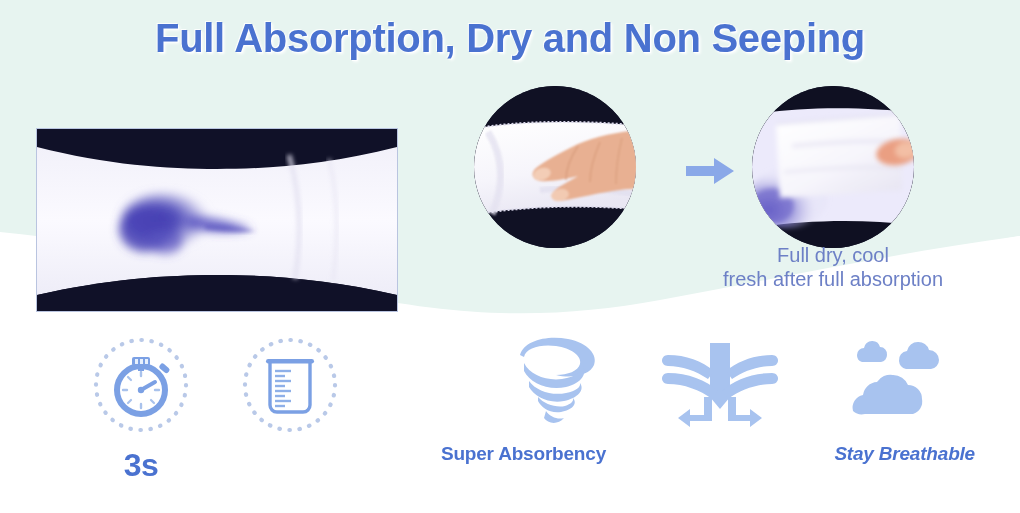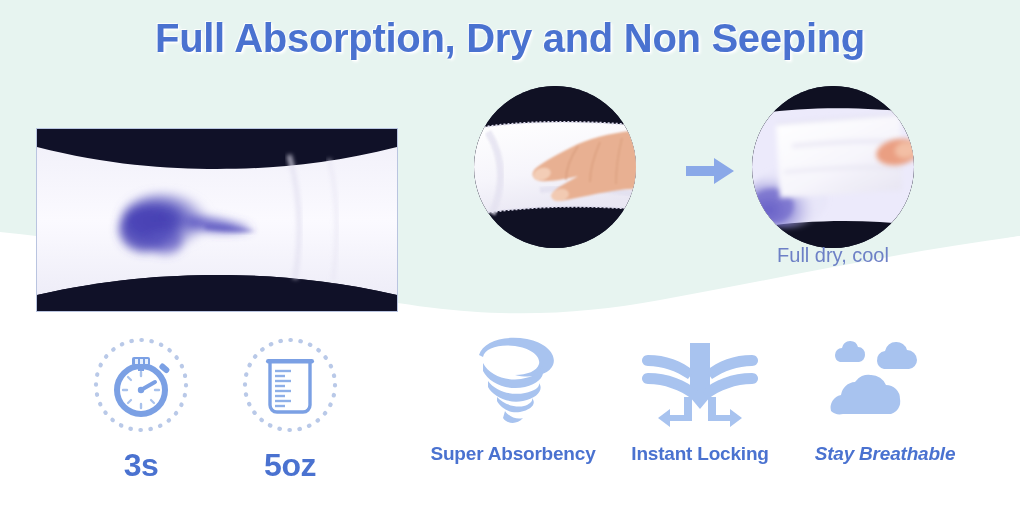--- a/index.html
+++ b/index.html
@@ -135,21 +135,21 @@
     margin-top: 6px;
     font-size: 32px;
     font-weight: bold;
     color: #4a72d0;
     letter-spacing: -0.5px;
   }
 
   
   .feature {
     position: absolute;
-    text-align: center;
+    text-align: right;
   }
   #feature-absorbency { left: 420px; top: 333px; width: 186px; }
   #feature-locking    { left: 620px; top: 333px; width: 160px; }
   #feature-breathable { left: 795px; top: 333px; width: 180px; font-style: italic; }
 
   .feature-icon {
     height: 100px;
     margin: 0 auto;
   }
   #feature-absorbency .feature-icon { width: 104px; }
@@ -314,20 +314,21 @@
       <g filter="url(#blurC2)">
         <ellipse cx="146" cy="66" rx="22" ry="13" fill="#ea9f82" transform="rotate(-10 146 66)"></ellipse>
         <ellipse cx="154" cy="64" rx="11" ry="8" fill="#f3bfa5" transform="rotate(-10 154 64)"></ellipse>
       </g>
     </svg>
   </div>
 
 
   <div class="caption" id="caption-dry">
     <div>Full dry, cool</div>
+    <div>fresh after full absorption</div>
   </div>
 
   <div class="stat" id="stat-time">
     <svg class="stat-icon" viewBox="0 0 104 104">
 
       <circle cx="52" cy="52" r="45" fill="none" stroke="#b9c9e8" stroke-width="4.2" stroke-linecap="round" stroke-dasharray="0.5 9.6"></circle>
 
       <circle cx="52" cy="57" r="24" fill="none" stroke="#7ba0e4" stroke-width="6"></circle>
 
       <rect x="43" y="24" width="18" height="9" rx="2" fill="#7ba0e4"></rect>
@@ -362,21 +363,20 @@
 
       <line x1="37" y1="38" x2="53" y2="38" stroke="#8fb0e8" stroke-width="2.4"></line>
       <line x1="37" y1="43" x2="47" y2="43" stroke="#8fb0e8" stroke-width="2.4"></line>
       <line x1="37" y1="48" x2="53" y2="48" stroke="#8fb0e8" stroke-width="2.4"></line>
       <line x1="37" y1="53" x2="47" y2="53" stroke="#8fb0e8" stroke-width="2.4"></line>
       <line x1="37" y1="58" x2="53" y2="58" stroke="#8fb0e8" stroke-width="2.4"></line>
       <line x1="37" y1="63" x2="47" y2="63" stroke="#8fb0e8" stroke-width="2.4"></line>
       <line x1="37" y1="68" x2="53" y2="68" stroke="#8fb0e8" stroke-width="2.4"></line>
       <line x1="37" y1="73" x2="47" y2="73" stroke="#8fb0e8" stroke-width="2.4"></line>
     </svg>
-    <div class="stat-value">5oz</div>
   </div>
 
   <div class="feature" id="feature-absorbency">
     <svg class="feature-icon" viewBox="0 0 104 100">
       <g fill="#a8c3ef">
         <path d="M18,22 C22,8 44,2 66,6 C86,10 96,22 92,32
                  C88,42 70,46 54,42 C66,42 76,38 78,31
                  C80,23 69,15 54,13 C38,11 24,15 22,24 Z"></path>
         <path d="M22,30 C28,42 44,48 60,46 C74,44 82,38 80,32
                  C86,40 80,50 64,54 C46,58 28,50 22,38 Z"></path>
@@ -404,21 +404,20 @@
         <path d="M8,40 C28,40 46,47 58,58 L52,66 C40,57 24,51 8,51
                  C4,51 2,48 2,45.5 C2,43 4,40 8,40 Z"></path>
         <path d="M112,40 C92,40 74,47 62,58 L68,66 C80,57 96,51 112,51
                  C116,51 118,48 118,45.5 C118,43 116,40 112,40 Z"></path>
 
         <path d="M44,64 L44,82 L30,82 L30,76 L18,85 L30,94 L30,88 L52,88 L52,64 Z"></path>
 
         <path d="M76,64 L76,82 L90,82 L90,76 L102,85 L90,94 L90,88 L68,88 L68,64 Z"></path>
       </g>
     </svg>
-    <div class="feature-label">Instant Locking</div>
   </div>
 
   <div class="feature" id="feature-breathable">
     <svg class="feature-icon" viewBox="0 0 136 100">
       <g fill="#a8c3ef">
 
         <path d="M18,22 a7,7 0 0 1 7,-7 a8,8 0 0 1 8,-7 a8,8 0 0 1 8,6
                  a7,7 0 0 1 7,8 a7,7 0 0 1 -6,7 l-19,0 a7,7 0 0 1 -5,-7 Z"></path>
 
         <path d="M60,28 a9,9 0 0 1 8,-10 a11,11 0 0 1 11,-9 a11,11 0 0 1 11,8

